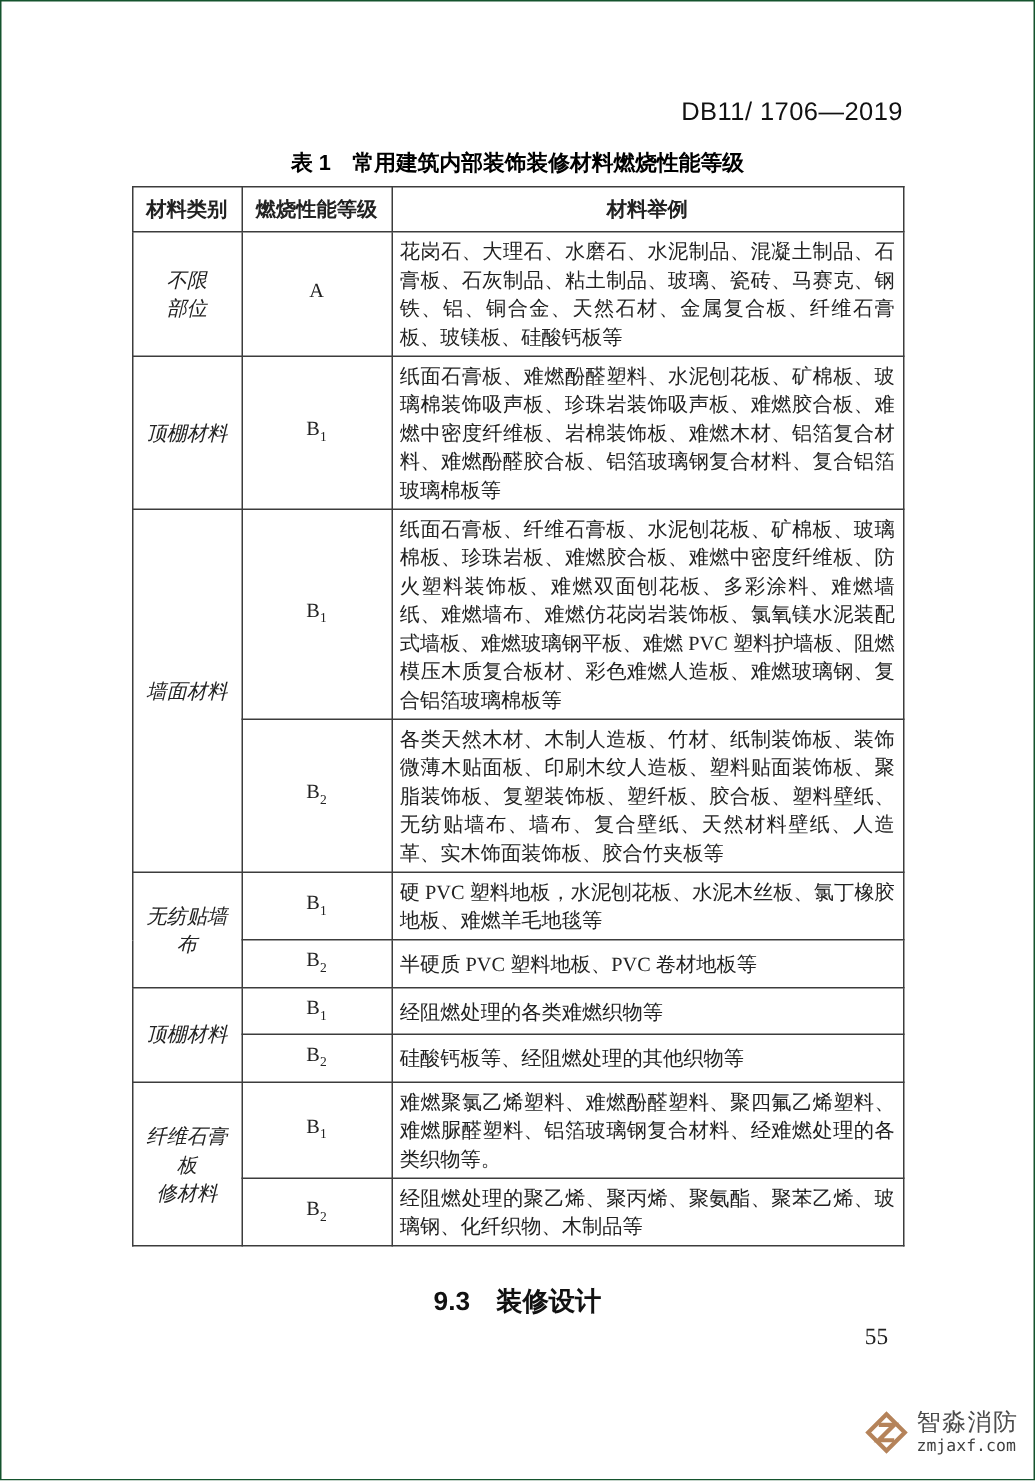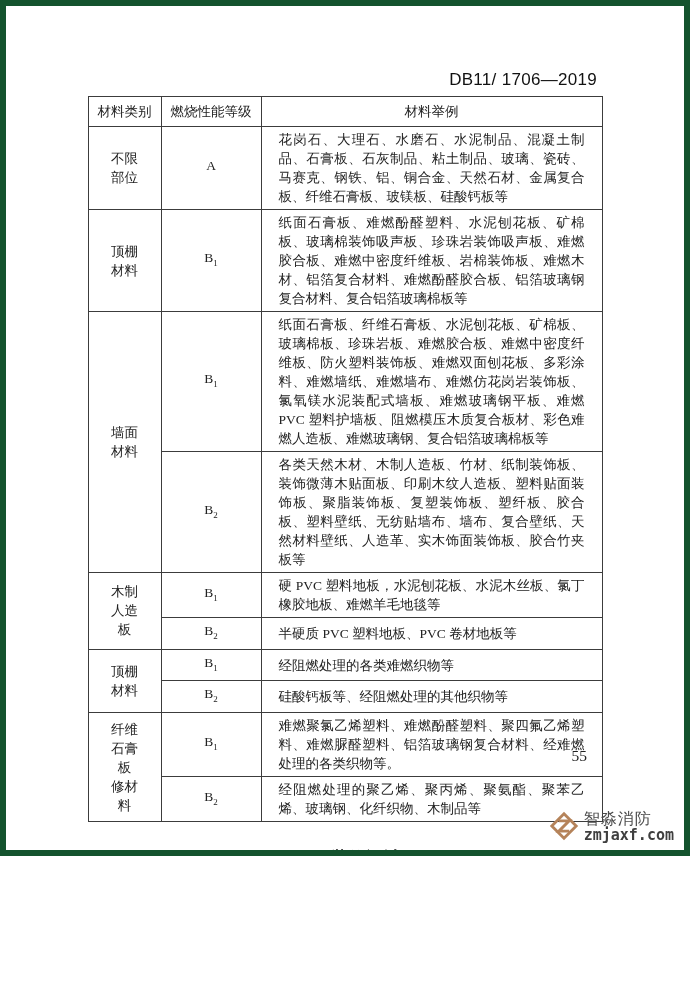--- a/index.html
+++ b/index.html
@@ -1,21 +1,21 @@
 <!DOCTYPE html>
 <html><head>
 <meta charset="utf-8">
 <style>
   html,body{margin:0;padding:0;background:#ffffff;}
   .page{
     position:relative;
-    width:690px;height:856px;
+    width:690px;height:987px;
     margin:0 auto;
     background:#ffffff;
-    border:6px solid #14532d;
+    border:1px solid #14532d;
     box-sizing:border-box;
     font-family:"Liberation Serif","DejaVu Serif",serif;
     color:#1f1f1f;
     overflow:hidden;
   }
   .doc-code{
     padding:64px 87px 0 0;
     text-align:right;
     font-family:"Liberation Sans","DejaVu Sans",sans-serif;
     font-size:17px;
@@ -39,34 +39,35 @@
   table.materials{
     margin:6px auto 0 auto;
     width:514px;
     border-collapse:collapse;
     table-layout:fixed;
   }
   table.materials th, table.materials td{
     border:1px solid #3c3c3c;
     font-size:13.5px;
     line-height:19px;
-    padding:3px 17px;
+    padding:3px 5px;
     vertical-align:middle;
     color:#222;
   }
   table.materials th{
-    font-weight:normal;
+    font-weight:bold;
     padding:5px 0;
   }
   col.c-cat{width:73px;}
   col.c-grade{width:100px;}
   col.c-ex{width:341px;}
   td.cat{
     text-align:center;
     white-space:pre-line;
+    font-style:italic;
   }
   td.grade{text-align:center;}
   td.grade sub{font-size:9px;}
   td.ex{
     text-align:justify;
     padding:3px 7px;
   }
   .section-heading{
     margin:24px 88px 0 88px;
     text-align:center;
@@ -79,52 +80,53 @@
     position:absolute;
     right:97px;
     bottom:85px;
     font-size:15.5px;
     color:#222;
     text-align:center;
   }
   .watermark{
     position:absolute;
     right:10px;
-    bottom:6px;
+    bottom:16px;
     display:flex;
-    align-items:flex-start;
+    align-items:center;
     gap:5px;
     cursor:pointer;
   }
   .watermark .wm-text{
     display:flex;
     flex-direction:column;
     line-height:1.05;
   }
   .wm-name{
     font-family:"Liberation Sans","DejaVu Sans",sans-serif;
     font-size:16px;
     color:#4b4b4b;
     letter-spacing:1px;
   }
   .wm-domain{
     font-family:"DejaVu Sans Mono","Liberation Mono",monospace;
-    font-weight:bold;
-    font-size:15px;
+    font-weight:normal;
+    font-size:11px;
     color:#3f3f3f;
   }
 </style>
 </head>
 <body>
 
 <div class="page">
 
   <div class="doc-code">DB11/ 1706—2019</div>
 
 
+  <div class="tbl-caption">表 1　常用建筑内部装饰装修材料燃烧性能等级</div>
 
   <table class="materials">
     <colgroup>
         <col class="c-cat">
         <col class="c-grade">
         <col class="c-ex">
       </colgroup>
     <tbody>
         <tr>
       <th>材料类别</th>
@@ -145,21 +147,21 @@
     <tr>
       <td class="cat" rowspan="2">墙面材料</td>
       <td class="grade"><span>B</span><sub>1</sub></td>
       <td class="ex">纸面石膏板、纤维石膏板、水泥刨花板、矿棉板、玻璃棉板、珍珠岩板、难燃胶合板、难燃中密度纤维板、防火塑料装饰板、难燃双面刨花板、多彩涂料、难燃墙纸、难燃墙布、难燃仿花岗岩装饰板、氯氧镁水泥装配式墙板、难燃玻璃钢平板、难燃 PVC 塑料护墙板、阻燃模压木质复合板材、彩色难燃人造板、难燃玻璃钢、复合铝箔玻璃棉板等</td>
     </tr>
     <tr>
       <td class="grade"><span>B</span><sub>2</sub></td>
       <td class="ex">各类天然木材、木制人造板、竹材、纸制装饰板、装饰微薄木贴面板、印刷木纹人造板、塑料贴面装饰板、聚脂装饰板、复塑装饰板、塑纤板、胶合板、塑料壁纸、无纺贴墙布、墙布、复合壁纸、天然材料壁纸、人造革、实木饰面装饰板、胶合竹夹板等</td>
     </tr>
     <tr>
-      <td class="cat" rowspan="2">木制人造板</td>
+      <td class="cat" rowspan="2">无纺贴墙布</td>
       <td class="grade"><span>B</span><sub>1</sub></td>
       <td class="ex">硬 PVC 塑料地板，水泥刨花板、水泥木丝板、氯丁橡胶地板、难燃羊毛地毯等</td>
     </tr>
     <tr>
       <td class="grade"><span>B</span><sub>2</sub></td>
       <td class="ex">半硬质 PVC 塑料地板、PVC 卷材地板等</td>
     </tr>
     <tr>
       <td class="cat" rowspan="2">顶棚材料</td>
       <td class="grade"><span>B</span><sub>1</sub></td>

